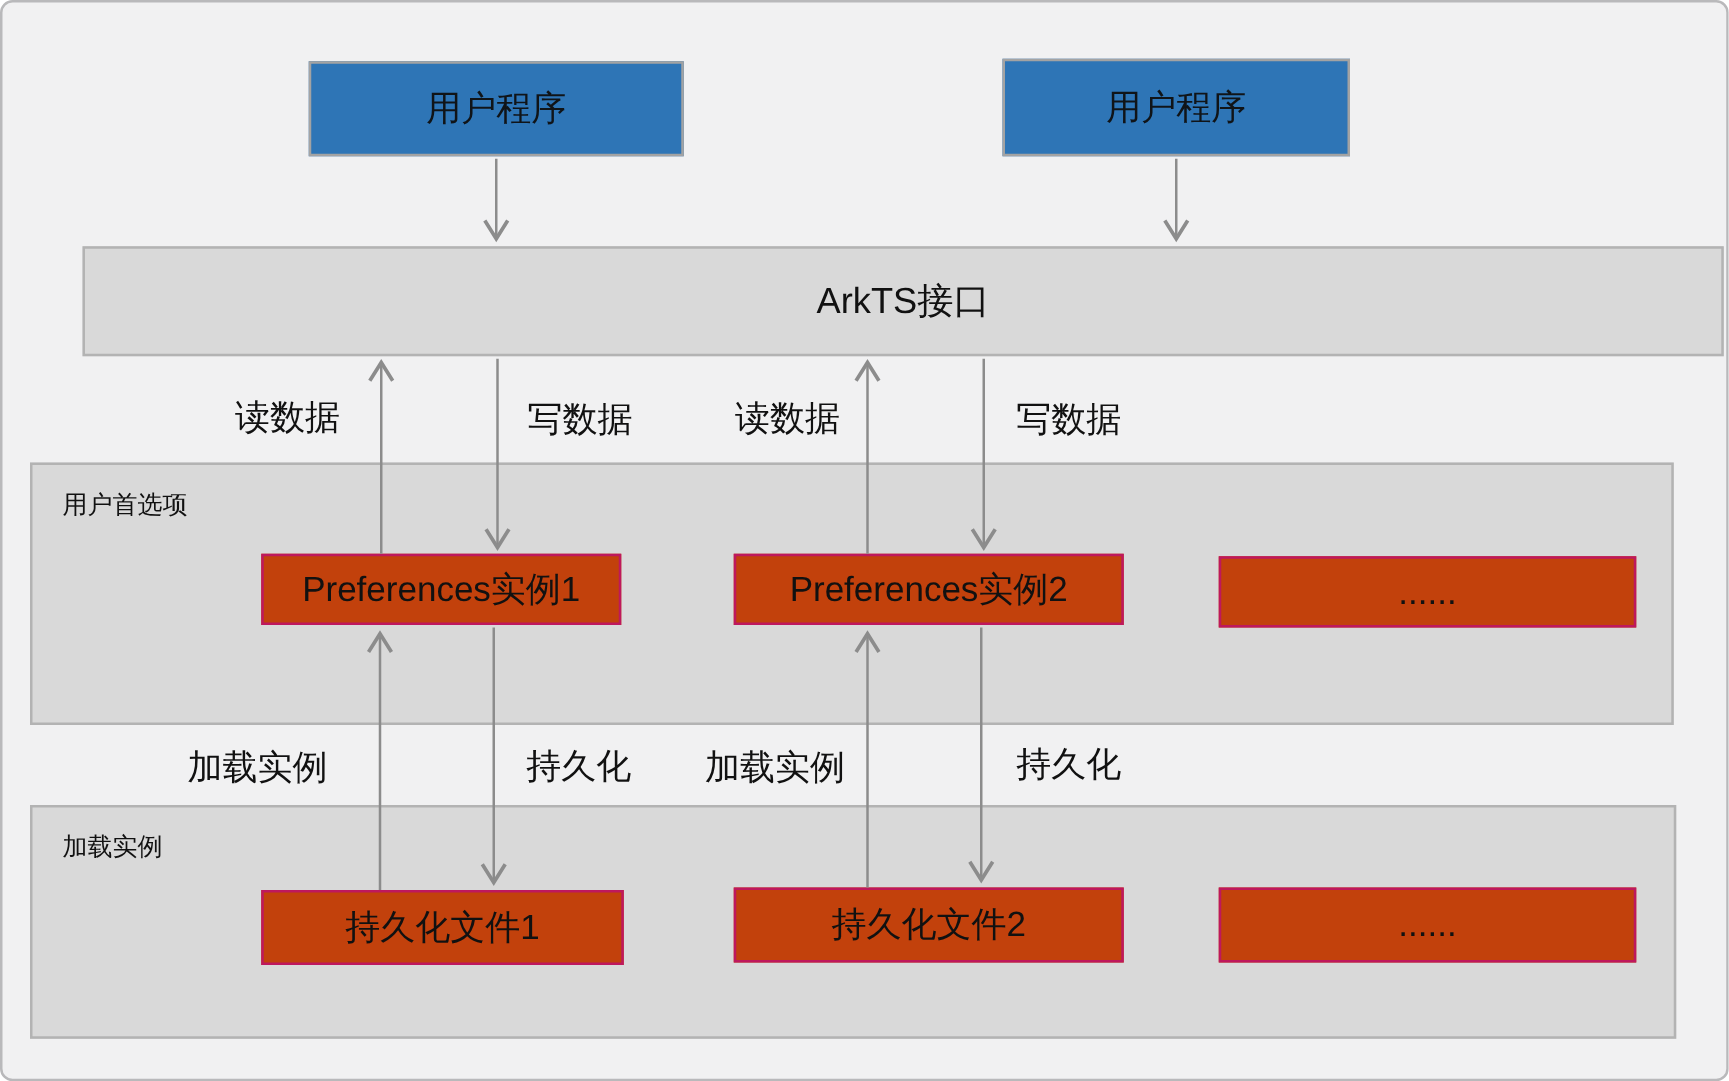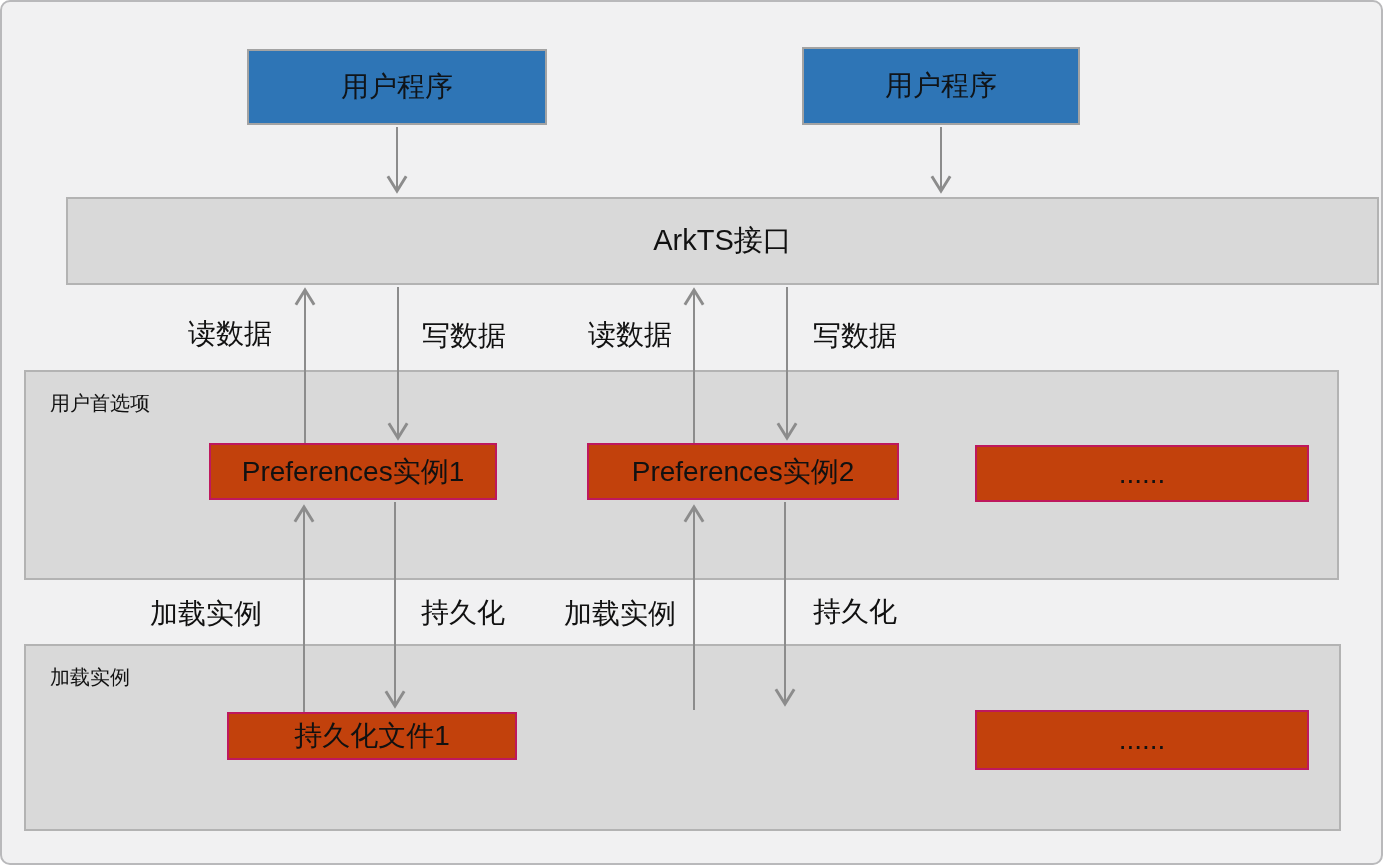--- a/index.html
+++ b/index.html
@@ -81,21 +81,22 @@
   </div>
 
   <div class="abs section" style="left:22px; top:642px; width:1317px; height:187px;">
     <div class="section-label">加载实例</div>
   </div>
 
   <div class="abs center-text light-box" style="left:207px; top:441px; width:288px; height:57px;">Preferences实例1</div>
   <div class="abs center-text light-box" style="left:585px; top:441px; width:312px; height:57px;text-align:right;">Preferences实例2</div>
   <div class="abs center-text light-box" style="left:973px; top:443px; width:334px; height:57px;">......</div>
 
-  <div class="abs center-text light-box" style="left:225px; top:710px; width:290px; height:48px;">持久化文件1</div>
+  <div class="abs center-text light-box" style="left:207px; top:710px; width:290px; height:60px;">持久化文件1</div>
+  <div class="abs center-text light-box" style="left:585px; top:708px; width:312px; height:60px;">持久化文件2</div>
   <div class="abs center-text light-box" style="left:973px; top:708px; width:334px; height:60px;">......</div>
 
   <div class="arrow-label" style="left:228px; top:332px;">读数据</div>
   <div class="arrow-label" style="left:462px; top:334px;">写数据</div>
   <div class="arrow-label" style="left:628px; top:333px;">读数据</div>
   <div class="arrow-label" style="left:853px; top:334px;">写数据</div>
 
   <div class="arrow-label" style="left:204px; top:612px;">加载实例</div>
   <div class="arrow-label" style="left:461px; top:611px;">持久化</div>
   <div class="arrow-label" style="left:618px; top:612px;">加载实例</div>

